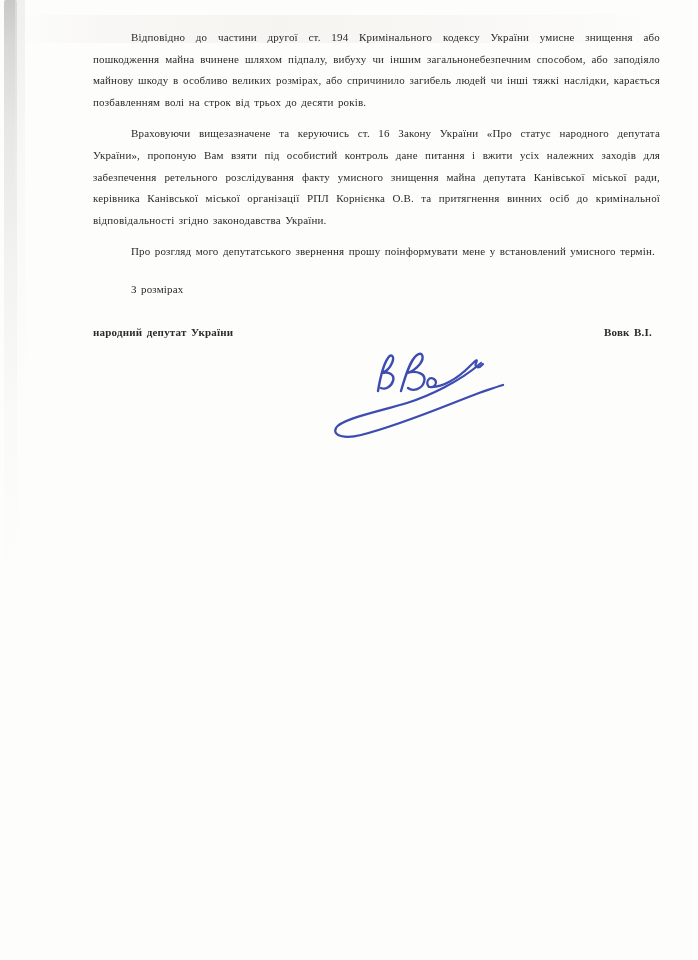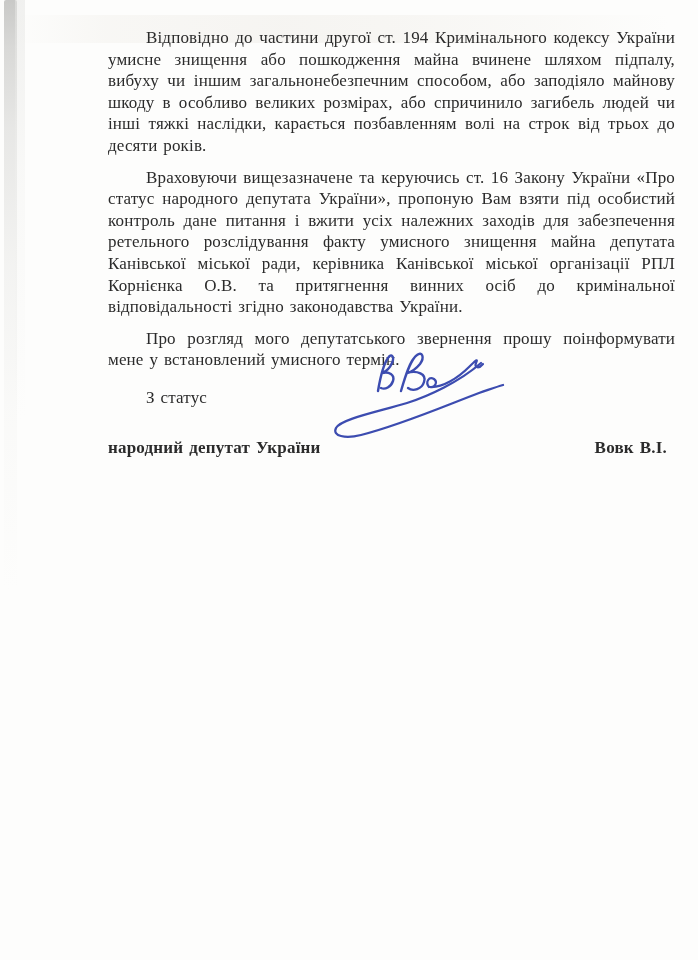--- a/index.html
+++ b/index.html
@@ -53,43 +53,43 @@
       rgba(231,227,219,0) 2%,
       rgba(231,227,219,0.45) 15%,
       rgba(224,219,210,0.5) 40%,
       rgba(228,223,214,0.45) 58%,
       rgba(233,229,221,0.3) 78%,
       rgba(233,229,221,0) 96%);
     opacity: 0.5;
   }
   .content {
     position: absolute;
-    left: 108px;
+    left: 93px;
     top: 27px;
     width: 567px;
     text-align: justify;
-    font-size: 17px;
+    font-size: 11px;
     line-height: 21.6px;
     letter-spacing: 0.15px;
     word-spacing: 1.5px;
   }
   p.body-para {
     margin: 0 0 10px 0;
     text-indent: 38px;
   }
   .closing {
     margin: 16px 0 0 0;
     text-indent: 38px;
     text-align: left;
   }
   .sig-row {
     display: flex;
     justify-content: space-between;
     align-items: flex-end;
-    margin-top: 28px;
+    margin-top: 21px;
     font-weight: bold;
     letter-spacing: 0.2px;
     gap: 22px;
   }
   .sig-title { text-align: left; }
   .sig-name  { text-align: right; padding-right: 8px; font-family: Liberation Serif, serif; }
   .signature-svg {
     position: absolute;
     left: 331px;
     top: 342px;
@@ -104,21 +104,21 @@
 
   <div class="scan-band-top"></div>
   <div class="scan-edge-left"></div>
   <div class="scan-edge-left-soft"></div>
 
   <div class="content">
     <p class="body-para">Відповідно до частини другої ст. 194 Кримінального кодексу України умисне знищення або пошкодження майна вчинене шляхом підпалу, вибуху чи іншим загальнонебезпечним способом, або заподіяло майнову шкоду в особливо великих розмірах, або спричинило загибель людей чи інші тяжкі наслідки, карається позбавленням волі на строк від трьох до десяти років.</p>
     <p class="body-para">Враховуючи вищезазначене та керуючись ст. 16 Закону України «Про статус народного депутата України», пропоную Вам взяти під особистий контроль дане питання і вжити усіх належних заходів для забезпечення ретельного розслідування факту умисного знищення майна депутата Канівської міської ради, керівника Канівської міської організації РПЛ Корнієнка О.В. та притягнення винних осіб до кримінальної відповідальності згідно законодавства України.</p>
     <p class="body-para">Про розгляд мого депутатського звернення прошу поінформувати мене у встановлений умисного термін.</p>
 
-    <p class="closing">З статус</p>
+    <p class="closing">З розмірах</p>
 
     <div class="sig-row">
       <span class="sig-title">народний депутат України</span>
       <span class="sig-name">Вовк В.І.</span>
     </div>
   </div>
 
   <svg class="signature-svg" viewBox="0 0 182 112" fill="none" xmlns="http://www.w3.org/2000/svg">
 
     <path d="M47 49 C 49 37 52 23 57 16 C 60 11 64 14 61 21 C 58 28 54 30 51 31 C 58 29 64 33 62 39 C 60 45 54 48 50 46" stroke-width="2.4" stroke-linecap="round" stroke-linejoin="round" stroke="#3c4cb0"></path>

